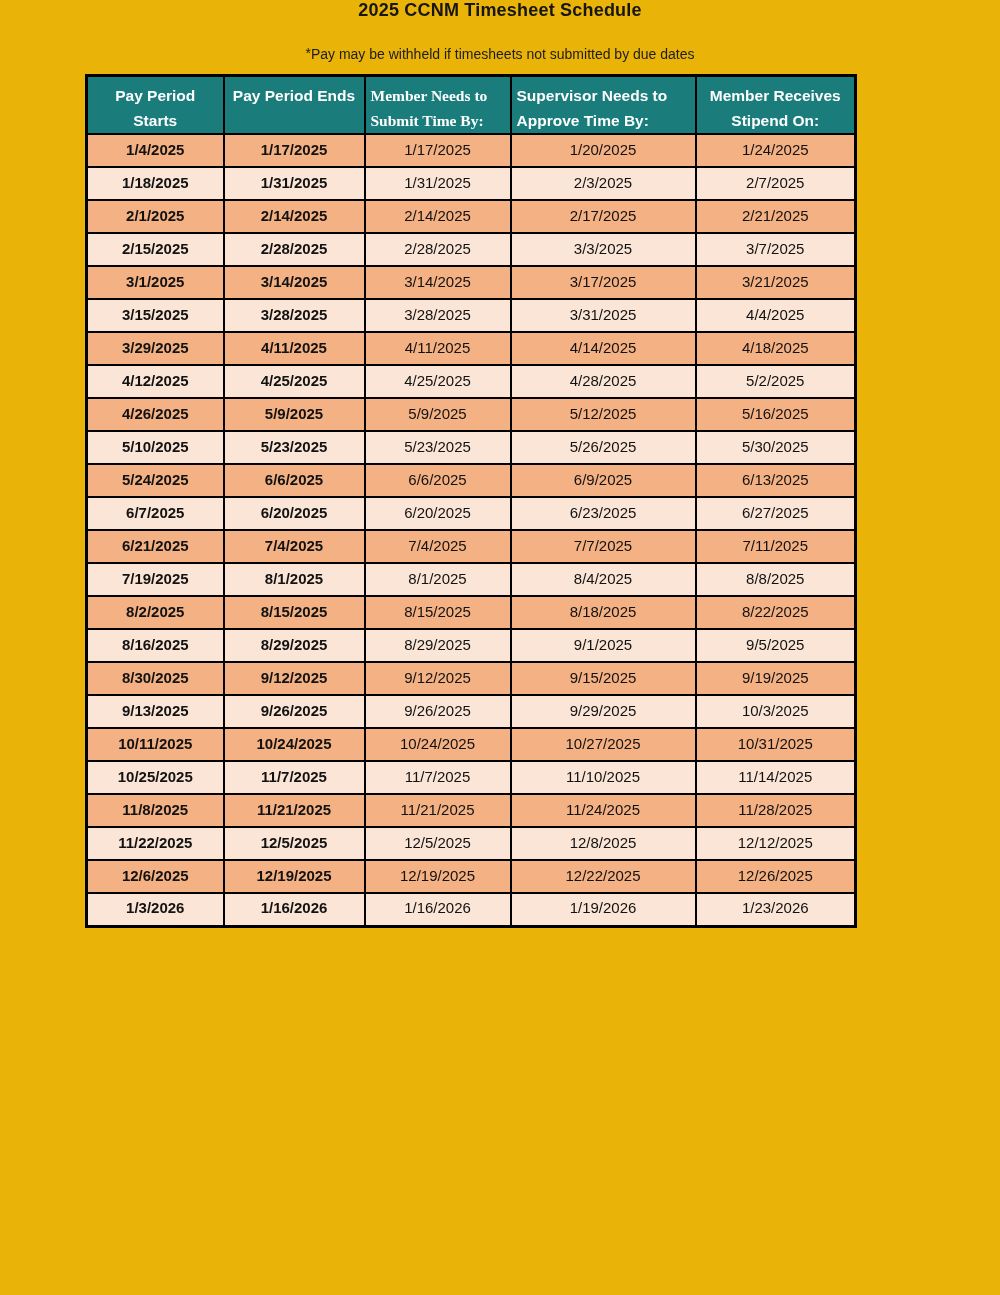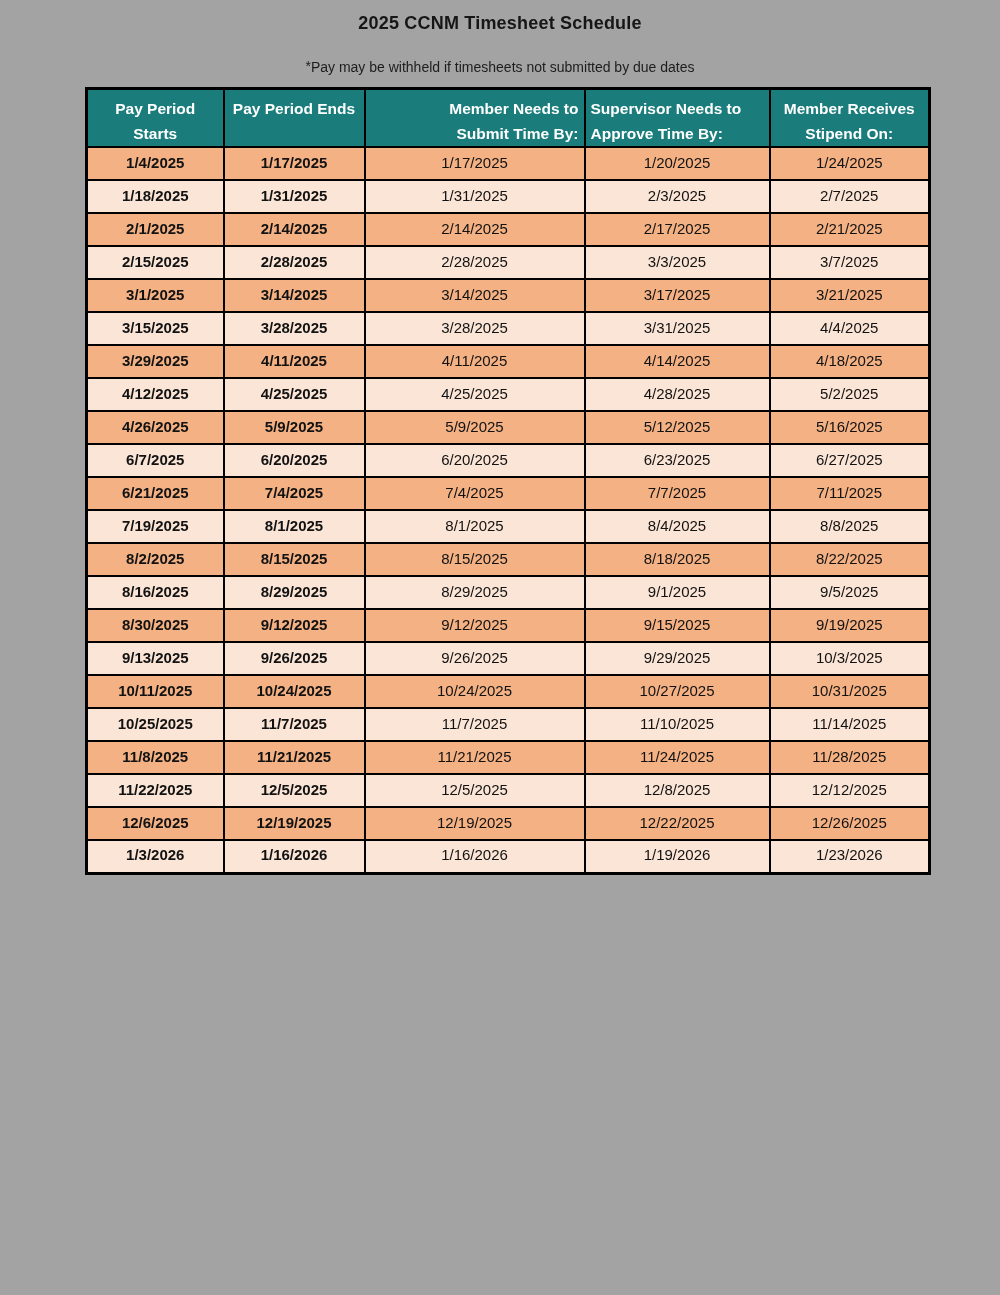--- a/index.html
+++ b/index.html
@@ -14,22 +14,21 @@
   body {
     width: 1000px;
     height: 1295px;
     font-family: "Liberation Sans", sans-serif;
     color: #141414;
     overflow: hidden;
   }
   .page {
     width: 1000px;
     height: 1295px;
-    background: #a3a3a3;
-    padding-top: 13px;
+    background: #eab308;
   }
   .title {
     text-align: center;
     font-size: 18px;
     font-weight: bold;
     color: #161616;
     letter-spacing: 0.2px;
   }
   .note {
     text-align: center;
@@ -84,21 +83,21 @@
   <table class="schedule">
     <thead>
       <tr id="header-row">
           <th style="width: 137px; text-align: center; margin-left: 36px;">
             <div class="th-line">Pay Period</div>
             <div class="th-line">Starts</div>
           </th>
           <th style="width: 141px; text-align: center;">
             <div class="th-line">Pay Period Ends</div>
           </th>
-          <th style="width: 220px; text-align: right;">
+          <th style="width: 146px; text-align: left; font-family: Liberation Serif, serif;">
             <div class="th-line">Member Needs to</div>
             <div class="th-line">Submit Time By:</div>
           </th>
           <th style="width: 185px; text-align: left;">
             <div class="th-line">Supervisor Needs to</div>
             <div class="th-line">Approve Time By:</div>
           </th>
           <th style="width: 160px; text-align: center;">
             <div class="th-line">Member Receives</div>
             <div class="th-line">Stipend On:</div>
@@ -163,20 +162,34 @@
           <td class="col-4">5/2/2025</td>
         </tr>
         <tr>
           <td class="col-0">4/26/2025</td>
           <td class="col-1">5/9/2025</td>
           <td class="col-2">5/9/2025</td>
           <td class="col-3">5/12/2025</td>
           <td class="col-4">5/16/2025</td>
         </tr>
         <tr>
+          <td class="col-0">5/10/2025</td>
+          <td class="col-1">5/23/2025</td>
+          <td class="col-2">5/23/2025</td>
+          <td class="col-3">5/26/2025</td>
+          <td class="col-4">5/30/2025</td>
+        </tr>
+        <tr>
+          <td class="col-0">5/24/2025</td>
+          <td class="col-1">6/6/2025</td>
+          <td class="col-2">6/6/2025</td>
+          <td class="col-3">6/9/2025</td>
+          <td class="col-4">6/13/2025</td>
+        </tr>
+        <tr>
           <td class="col-0">6/7/2025</td>
           <td class="col-1">6/20/2025</td>
           <td class="col-2">6/20/2025</td>
           <td class="col-3">6/23/2025</td>
           <td class="col-4">6/27/2025</td>
         </tr>
         <tr>
           <td class="col-0">6/21/2025</td>
           <td class="col-1">7/4/2025</td>
           <td class="col-2">7/4/2025</td>

